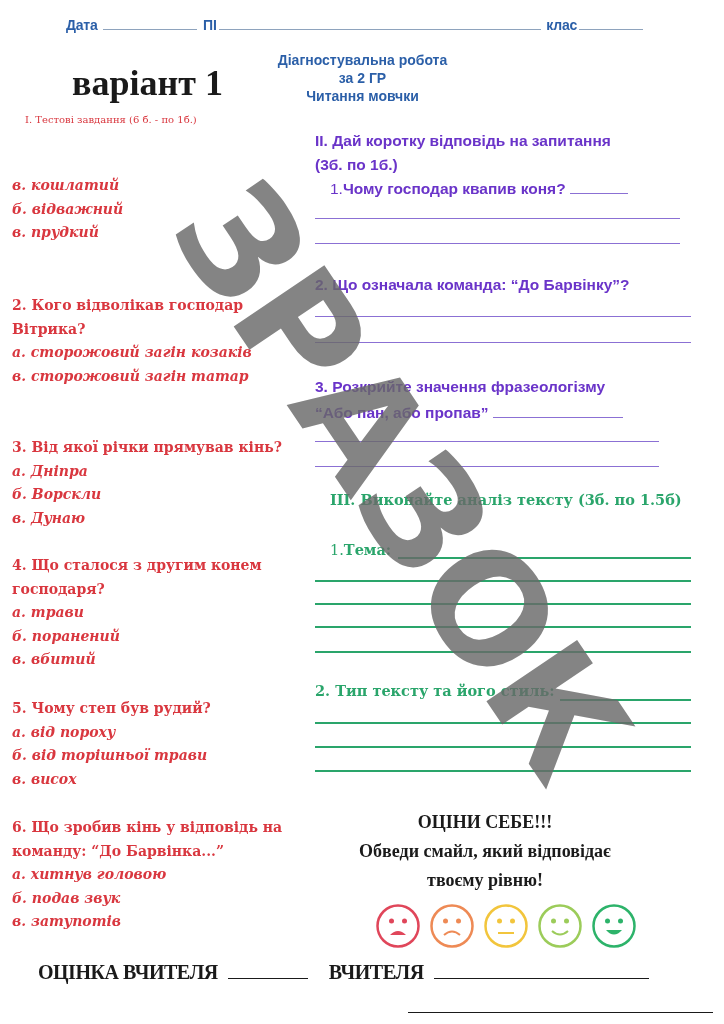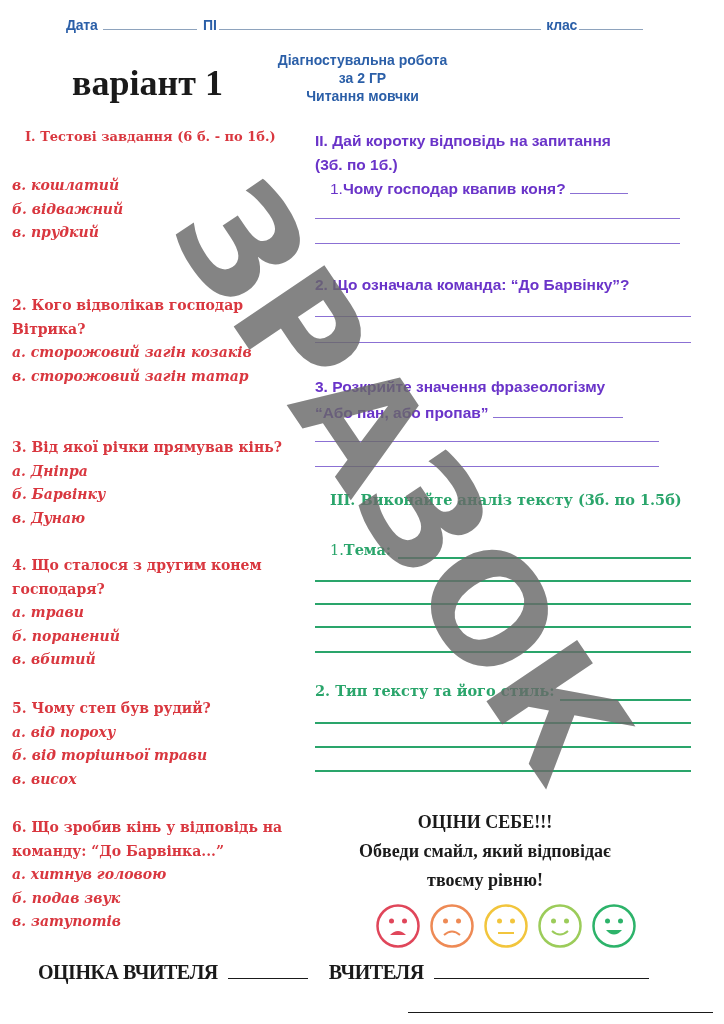--- a/index.html
+++ b/index.html
@@ -9,21 +9,21 @@
   .abs { position: absolute; white-space: nowrap; }
 
   
   .hdr-line { left: 66px; top: 17px; font-size: 14px; font-weight: bold; color: #2b5fa8; font-family: "Liberation Sans", sans-serif; letter-spacing: -0.2px; }
   .hdr-line .blank { display: inline-block; border-bottom: 1.5px solid #8ea3bd; height: 13px; vertical-align: baseline; margin: 0 2px; }
   .variant { left: 72px; top: 62px; font-family: "Liberation Serif", serif; font-weight: bold; font-size: 36px; color: #1a1a1a; }
   .titlebox { left: 250px; top: 51px; width: 225px; text-align: center; font-size: 14px; font-weight: bold; color: #2b5fa8; line-height: 18px; }
 
   
   .red { color: #d9373f; font-family: "DejaVu Serif", serif; }
-  .sec1 { left: 25px; top: 129px; font-size: 13px; font-weight: bold; }
+  .sec1 { left: 25px; top: 114px; font-size: 10px; font-weight: normal; }
   .q { font-size: 14px; font-weight: bold; line-height: 23.5px; }
   .q .num { font-weight: normal; }
   .opt { font-size: 14px; font-weight: bold; font-style: italic; line-height: 23.5px; }
 
   
   .purple { color: #6a34c9; font-family: "Liberation Sans", sans-serif; font-weight: bold; }
   .green { color: #2aa56b; font-family: "DejaVu Serif", serif; font-weight: bold; }
   .p-line { position: absolute; height: 0; border-top: 1.5px solid #8b70d4; }
   .g-line { position: absolute; height: 0; border-top: 2px solid #2aa56b; }
   .inline-blank { display: inline-block; vertical-align: baseline; height: 12px; border-bottom: 1.5px solid #8b70d4; }
@@ -70,21 +70,21 @@
 <div class="abs red" style="left:12px; top:294px;">
   <div class="q"><span>2.</span> <span>Кого відволікав господар</span></div>
   <div class="q">Вітрика?</div>
   <div class="opt">а. сторожовий загін козаків</div>
   <div class="opt">в. сторожовий загін татар</div>
 </div>
 
 <div class="abs red" style="left:12px; top:436px;">
   <div class="q"><span>3.</span> <span>Від якої річки прямував кінь?</span></div>
   <div class="opt">а. Дніпра</div>
-  <div class="opt">б. Барвінку</div>
+  <div class="opt">б. Ворскли</div>
   <div class="opt">в. Дунаю</div>
 </div>
 
 <div class="abs red" style="left:12px; top:554px;">
   <div class="q"><span>4.</span> <span>Що сталося з другим конем</span></div>
   <div class="q">господаря?</div>
   <div class="opt">а. трави</div>
   <div class="opt">б. поранений</div>
   <div class="opt">в. вбитий</div>
 </div>

